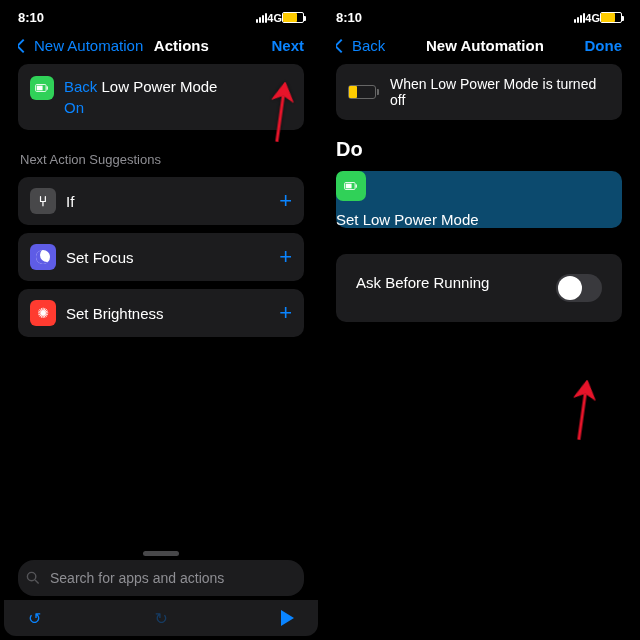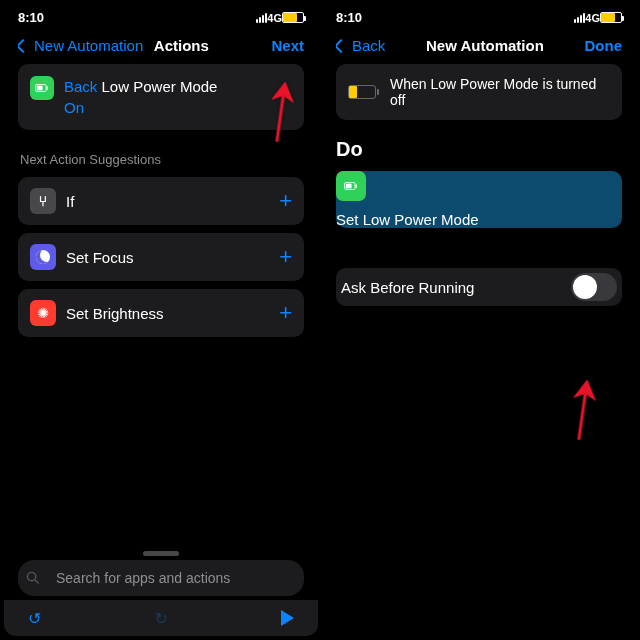--- a/index.html
+++ b/index.html
@@ -37,25 +37,25 @@
 .plus{color:#0a84ff;font-size:22px;font-weight:300}
 .section-h{color:#fff;font-size:20px;font-weight:700;margin:18px 0 10px}
 .trigger{background:#1c1c1e;border-radius:10px;padding:12px;display:flex;align-items:center;gap:14px}
 .batt-ico{width:28px;height:14px;border:1.5px solid #666;border-radius:3px;position:relative;flex-shrink:0}
 .batt-ico::after{content:"";position:absolute;right:-4px;top:3px;width:2px;height:6px;background:#666;border-radius:0 1px 1px 0}
 .batt-ico i{display:block;width:30%;height:100%;background:#ffcc00;border-radius:1px}
 .trigger-text{color:#fff;font-size:14px}
 .do-card{background:#0c4a6e;border-radius:10px;}
 .do-ico{width:30px;height:30px;border-radius:7px;display:flex;align-items:center;justify-content:center;margin-bottom:10px}
 .do-label{color:#fff;font-size:15px}
-.toggle-row{background:#1c1c1e;border-radius:10px;padding:5px;margin-top:40px;display:flex;align-items:center;justify-content:space-between}
+.toggle-row{background:#1c1c1e;border-radius:10px;padding:20px;margin-top:26px;display:flex;align-items:flex-start;justify-content:space-between}
 .toggle-label{color:#fff;font-size:15px}
 .toggle{width:46px;height:28px;background:#39393d;border-radius:14px;position:relative}
 .toggle i{position:absolute;left:2px;top:2px;width:24px;height:24px;background:#fff;border-radius:50%}
-.search{position:absolute;bottom:40px;left:14px;right:14px;background:#1c1c1e;border-radius:16px;padding:10px 8px;display:flex;align-items:center;gap:16px}
+.search{position:absolute;bottom:40px;left:14px;right:14px;background:#1c1c1e;border-radius:16px;padding:10px 8px;display:flex;align-items:center;gap:10px}
 .search-ico{width:14px;height:14px;opacity:.5}
 .search-text{color:#8e8e93;font-size:14px}
 .handle{position:absolute;bottom:80px;left:50%;transform:translateX(-50%);width:36px;height:5px;background:#48484a;border-radius:3px}
 .toolbar{position:absolute;bottom:0;left:0;right:0;height:36px;background:#1c1c1e;display:flex;align-items:center;justify-content:space-between;padding:0 24px}
 .tb-ico{color:#0a84ff;font-size:16px}
 .tb-ico.dim{opacity:.3}
 .play{width:0;height:0;border-left:13px solid #0a84ff;border-top:8px solid transparent;border-bottom:8px solid transparent}
 .arrow{position:absolute;width:22px;height:60px;pointer-events:none}
 .arrow svg{width:100%;height:100%;filter:drop-shadow(0 0 2px rgba(0,0,0,.5))}
 .arrow1{top:78px;right:26px;transform:rotate(8deg)}

